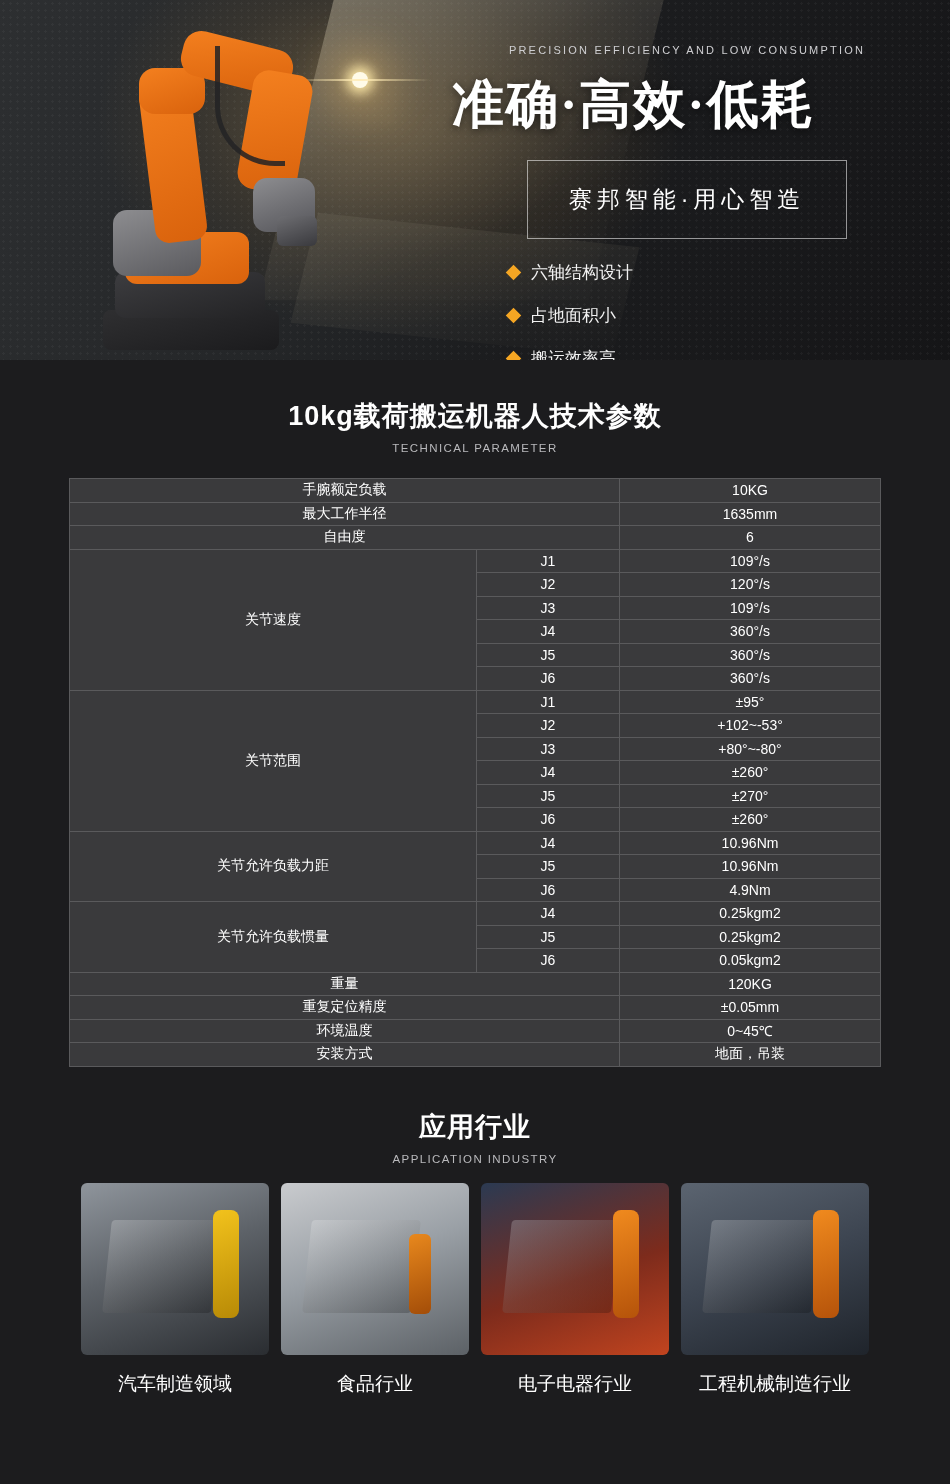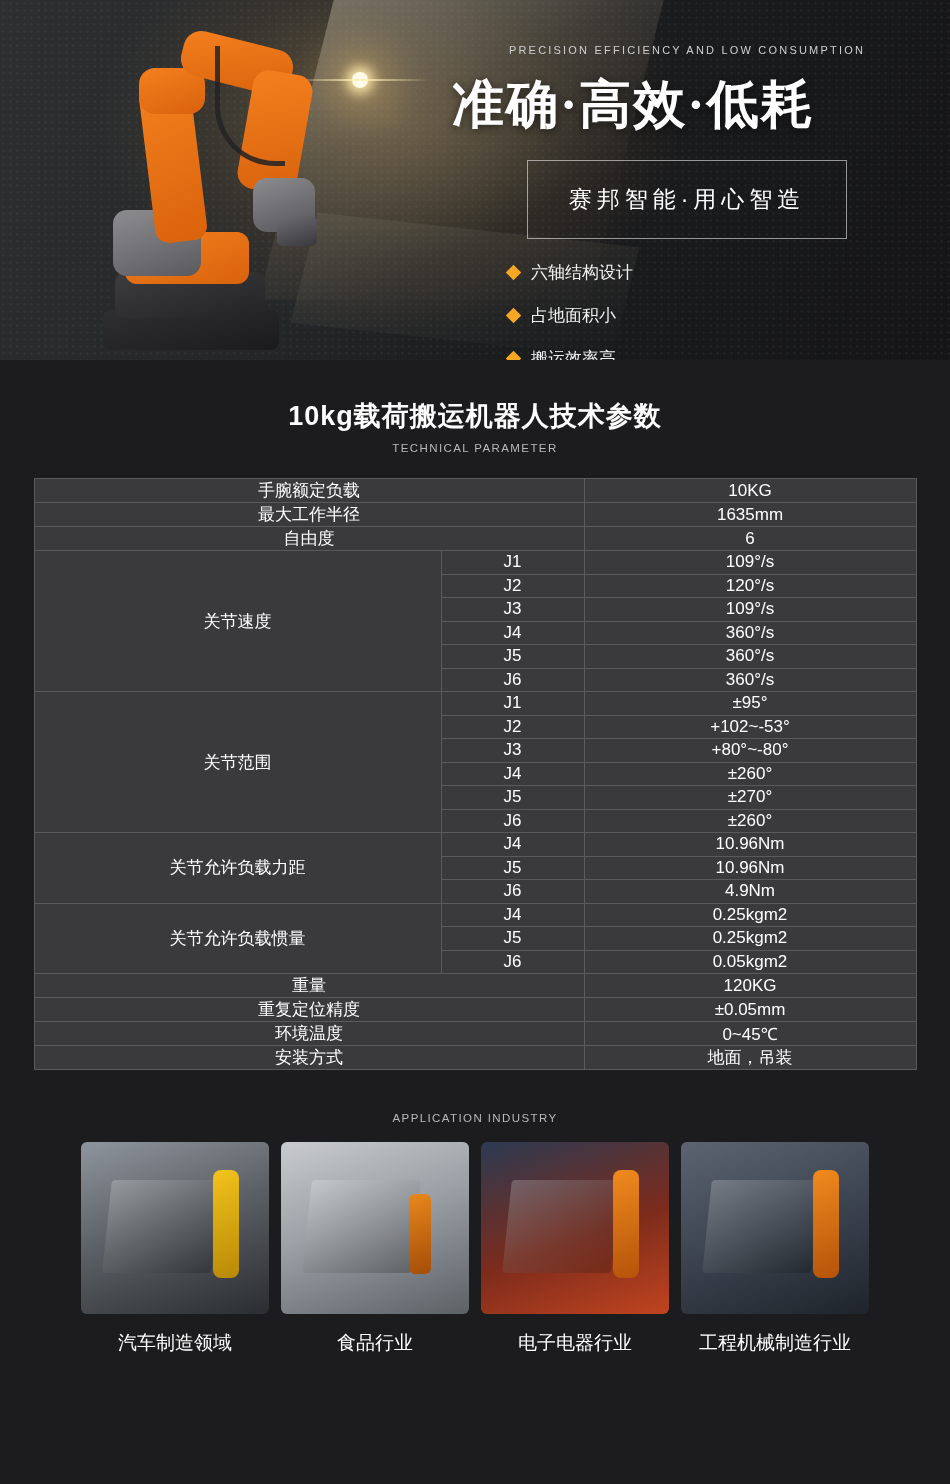--- a/index.html
+++ b/index.html
@@ -100,24 +100,24 @@
     width: 11px; height: 11px; background: #f5a623; transform: rotate(45deg);
     margin-right: 12px; flex: none;
   }
 
   
   .sec-title { text-align: center; margin-top: 38px; }
   .sec-title .cn { font-size: 27px; font-weight: bold; letter-spacing: 1px; color:#fff; }
   .sec-title .en { font-size: 11.5px; letter-spacing: 1.4px; color: #b9b9bc; margin-top: 8px; }
 
   table.spec {
-    width: 883px; margin: 24px auto 12px;
+    width: 812px; margin: 24px auto 12px;
     border-collapse: collapse;
     background: #3a3a3c;
-    font-size: 17px;
+    font-size: 14px;
   }
   table.spec td {
     border: 1px solid #5a5a5c;
     height: 23.5px;
     padding: 0 6px;
     text-align: center;
     color: #ffffff;
     white-space: nowrap;
   }
   td.label { width: 407px; }
@@ -312,20 +312,21 @@
         <td class="val">0~45℃</td>
       </tr>
       <tr>
         <td class="label" colspan="2">安装方式</td>
         <td class="val">地面，吊装</td>
       </tr>
     </tbody>
 </table>
 
 <div class="sec-title" style="margin-top:42px;">
+  <div class="cn">应用行业</div>
   <div class="en">APPLICATION INDUSTRY</div>
 </div>
 
 <div class="apps">
   <div class="app-card">
     <div class="thumb t1"></div>
     <div class="app-label">汽车制造领域</div>
   </div>
   <div class="app-card">
     <div class="thumb t2"></div>

